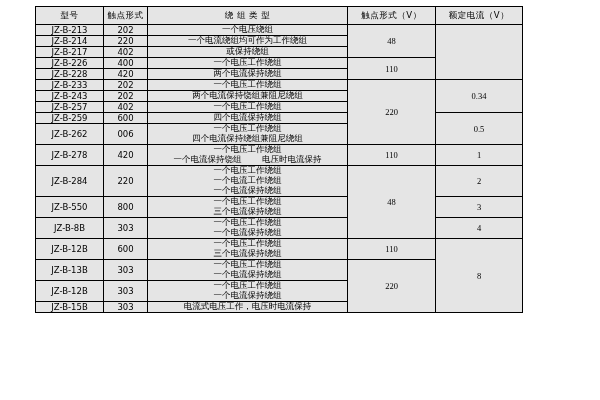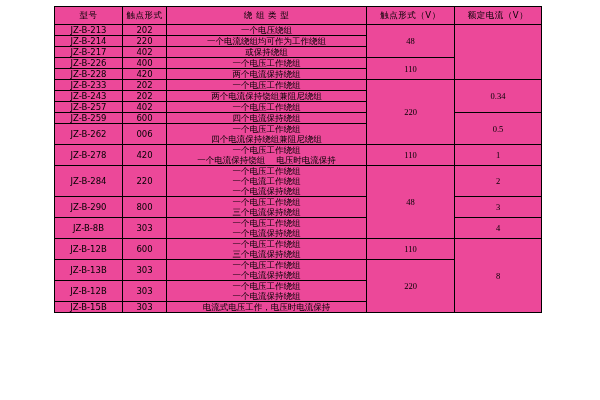--- a/index.html
+++ b/index.html
@@ -16,23 +16,23 @@
   }
   #sheet {
     position: relative;
     width: 600px;
     height: 400px;
     box-sizing: border-box;
   }
   table.spec {
     border-collapse: collapse;
     table-layout: fixed;
-    margin: 6px 0 0 54px;
+    margin: 6px 0 0 35px;
     width: 487px;
-    background: #ec4899;
+    background: #e5e5e5;
   }
   table.spec td, table.spec th {
     border: 1px solid #000000;
     padding: 0;
     font-weight: normal;
     font-size: 8.5px;
     line-height: 1.18;
     vertical-align: middle;
     text-align: center;
     color: #000;
@@ -56,20 +56,21 @@
     white-space: nowrap;
   }
   td.contact {
     font-size: 8.5px;
   }
   td.wind {
     text-align: left;
     padding: 1px 0 1px 8px;
     font-size: 8px;
     line-height: 1.22;
+    font-family: Liberation Mono, monospace;
   }
   td.wind .ln { display: block; white-space: pre; }
   td.volt, td.cur {
     font-size: 8.5px;
     font-family: Liberation Serif, serif;
   }
 </style>
 </head>
 <body>
 
@@ -184,21 +185,21 @@
           <td class="contact">220</td>
           <td class="wind">
             <span class="ln">一个电压工作绕组</span>
             <span class="ln">一个电流工作绕组</span>
             <span class="ln">一个电流保持绕组</span>
           </td>
           <td class="volt" rowspan="3">48</td>
           <td class="cur" rowspan="1">2</td>
         </tr>
         <tr>
-          <td class="model">JZ-B-290</td>
+          <td class="model">JZ-B-550</td>
           <td class="contact">800</td>
           <td class="wind">
             <span class="ln">一个电压工作绕组</span>
             <span class="ln">三个电流保持绕组</span>
           </td>
           <td class="cur" rowspan="1">3</td>
         </tr>
         <tr>
           <td class="model">JZ-B-8B</td>
           <td class="contact">303</td>

